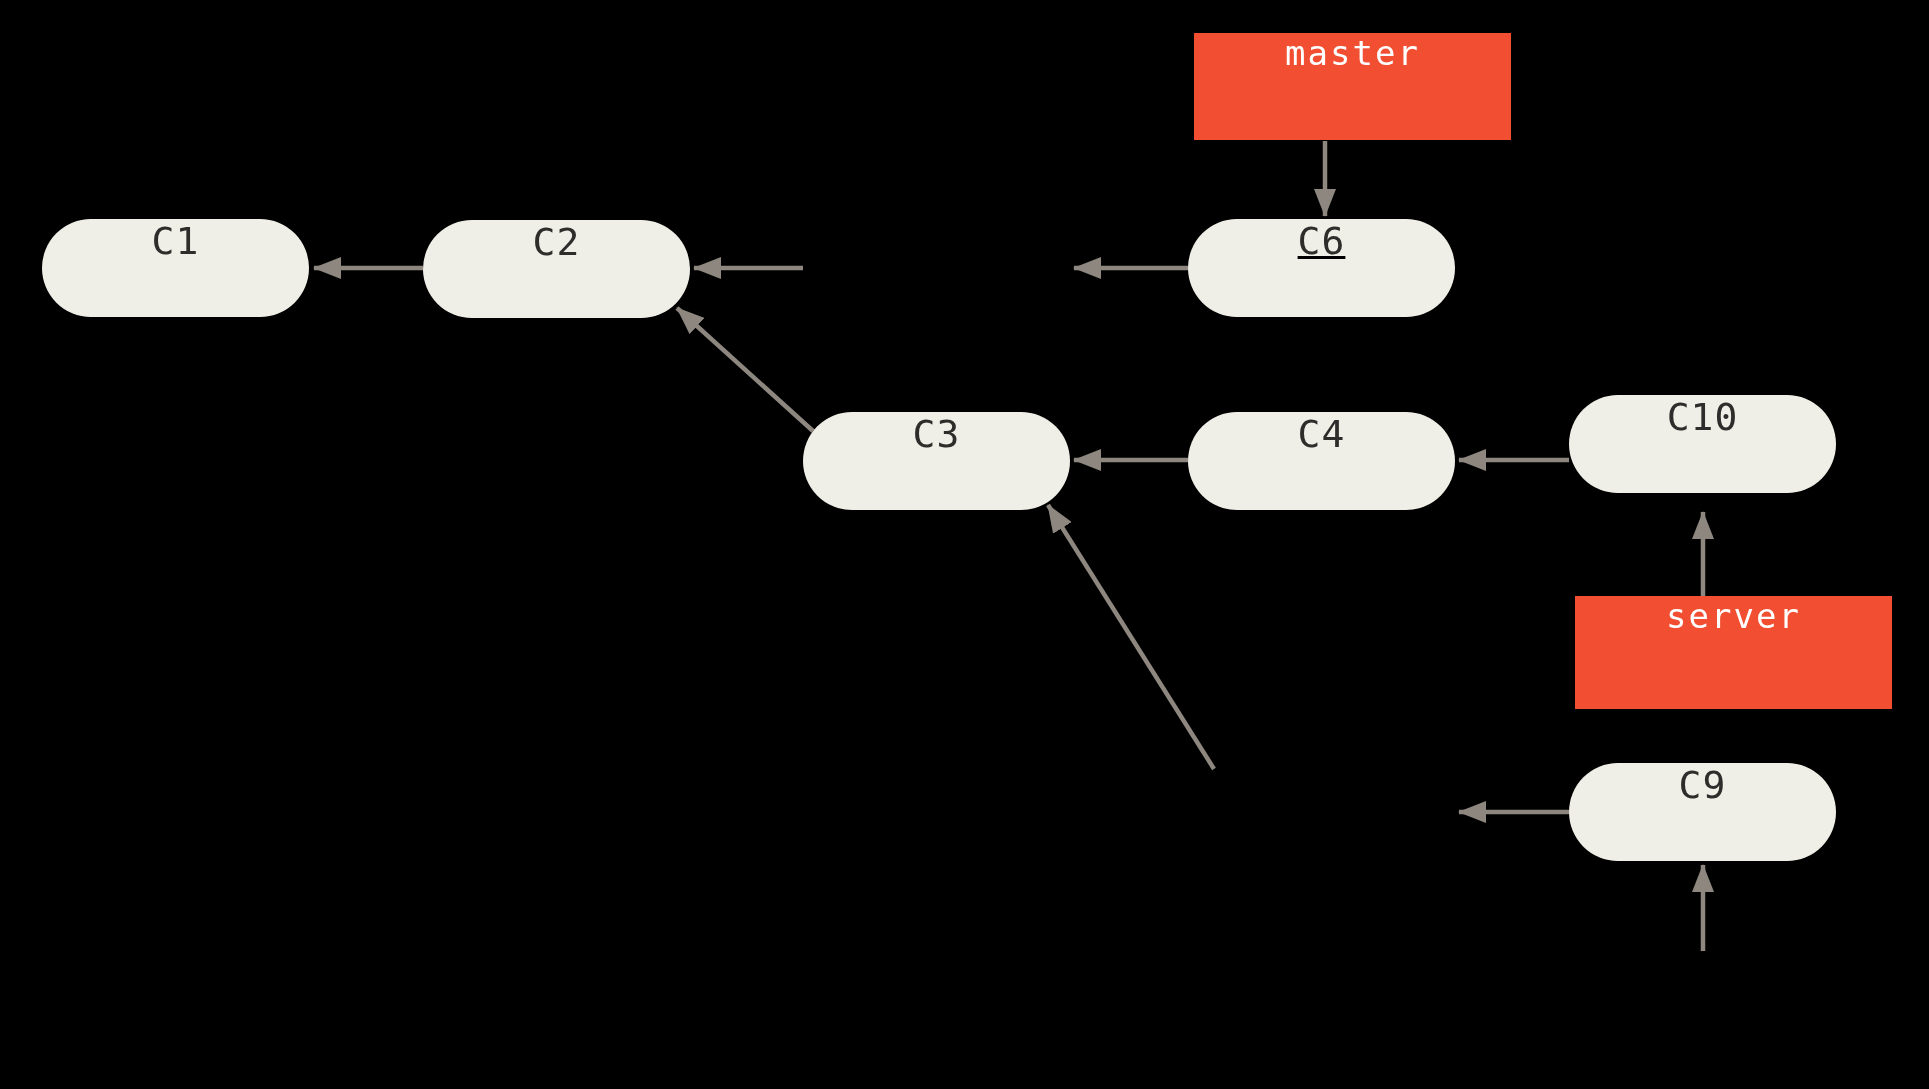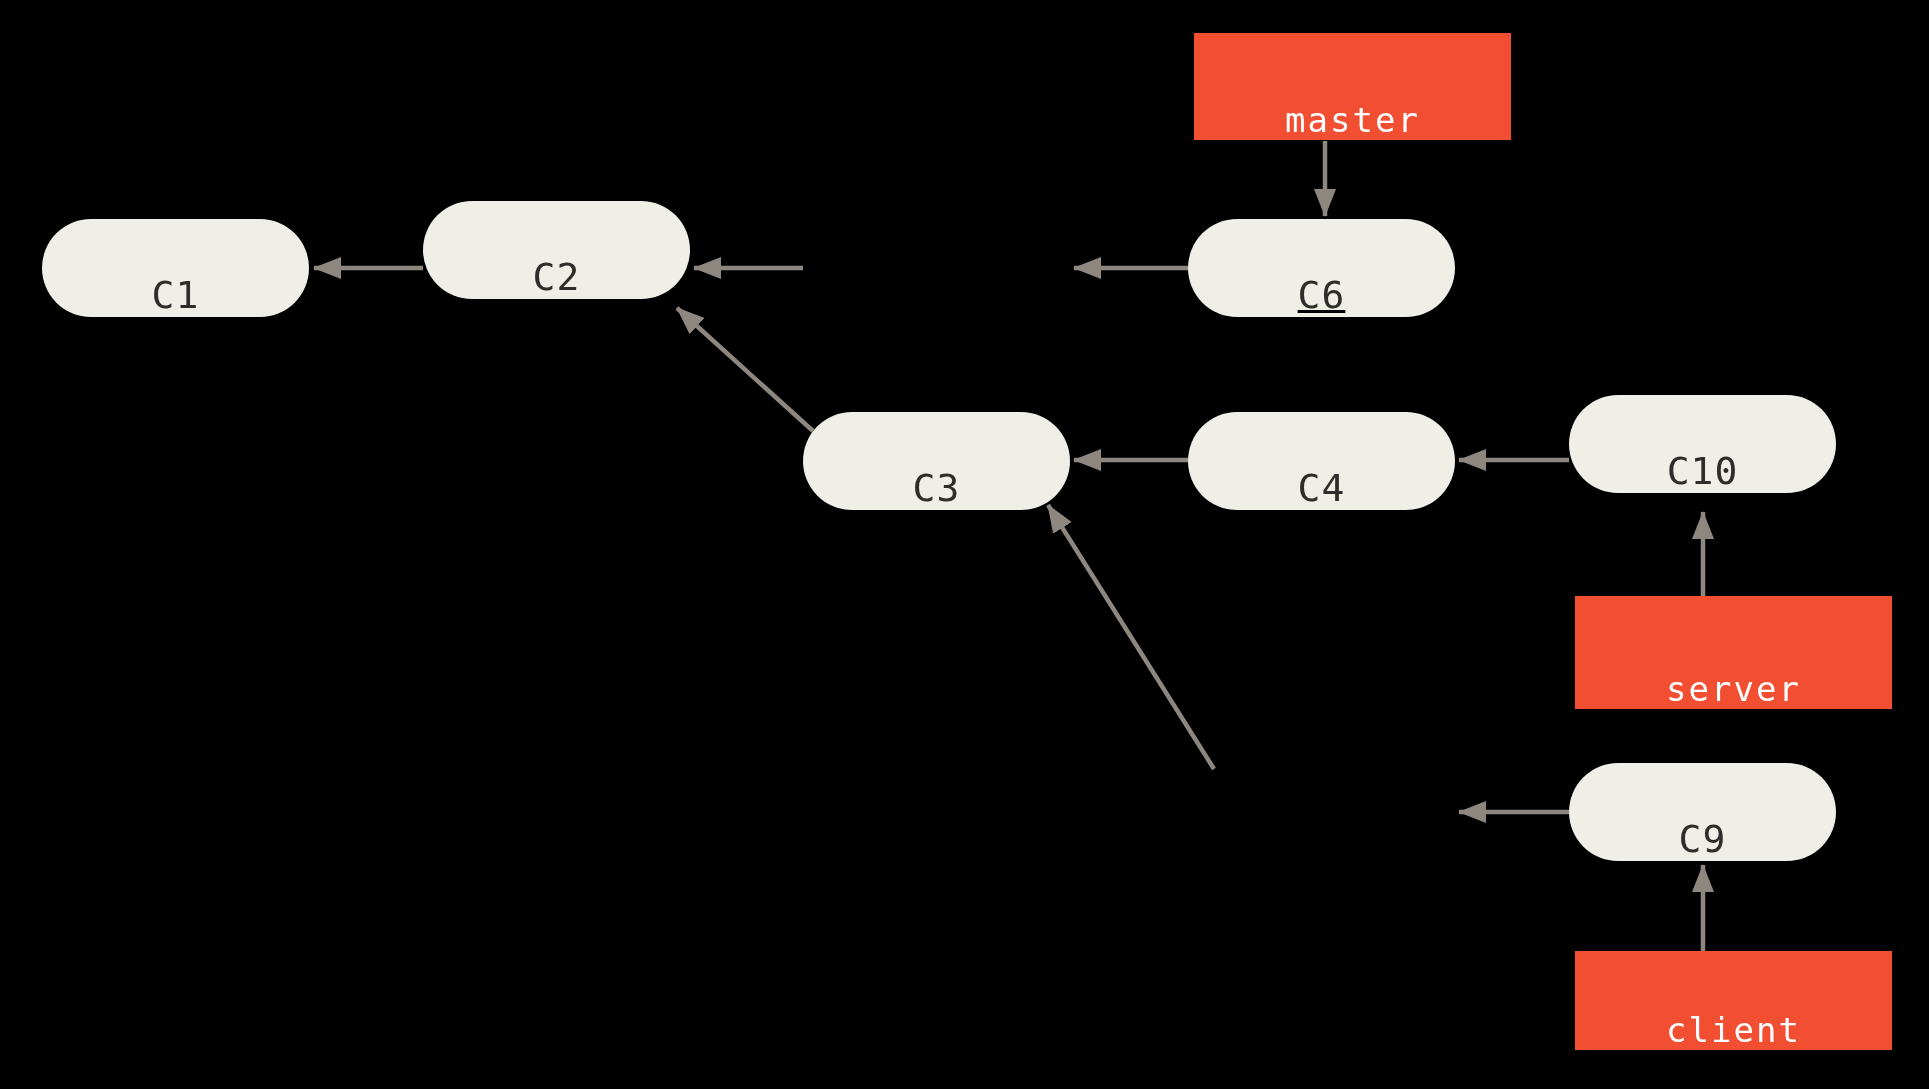--- a/index.html
+++ b/index.html
@@ -24,44 +24,44 @@
     height: 1089px;
     pointer-events: none;
   }
   .commit {
     position: absolute;
     width: 267px;
     height: 98px;
     background: #F0EFE7;
     border-radius: 49px;
     display: flex;
-    align-items: flex-end;
+    align-items: flex-start;
     justify-content: center;
   }
   .commit span {
     font-size: 38px;
     color: #2E2D2B;
     letter-spacing: 1px;
   }
   .branch {
     position: absolute;
     width: 317px;
     background: #F14E32;
     display: flex;
-    align-items: flex-end;
+    align-items: flex-start;
     justify-content: center;
   }
   .branch span {
     font-size: 34px;
     color: #FFFFFF;
     letter-spacing: 2px;
   }
   
   .pos-c1  { left: 42px;   top: 219px; }
-  .pos-c2  { left: 423px;  top: 201px; }
+  .pos-c2  { left: 423px;  top: 220px; }
   .pos-c5  { left: 803px;  top: 219px; }
   .pos-c6  { left: 1188px; top: 219px; text-decoration: underline; }
   
   .pos-c3  { left: 803px;  top: 412px; }
   .pos-c4  { left: 1188px; top: 412px; }
   .pos-c10 { left: 1569px; top: 395px; }
   
   .pos-c8  { left: 1188px; top: 763px; }
   .pos-c9  { left: 1569px; top: 763px; }
   
@@ -118,17 +118,14 @@
   <div class="commit pos-c9">
     <span>C9</span>
   </div>
 
   <div class="branch pos-master">
     <span>master</span>
   </div>
   <div class="branch pos-server">
     <span>server</span>
   </div>
-  <div class="branch pos-client">
-    <span>client</span>
-  </div>
 
 </div>
 
 </body></html>

